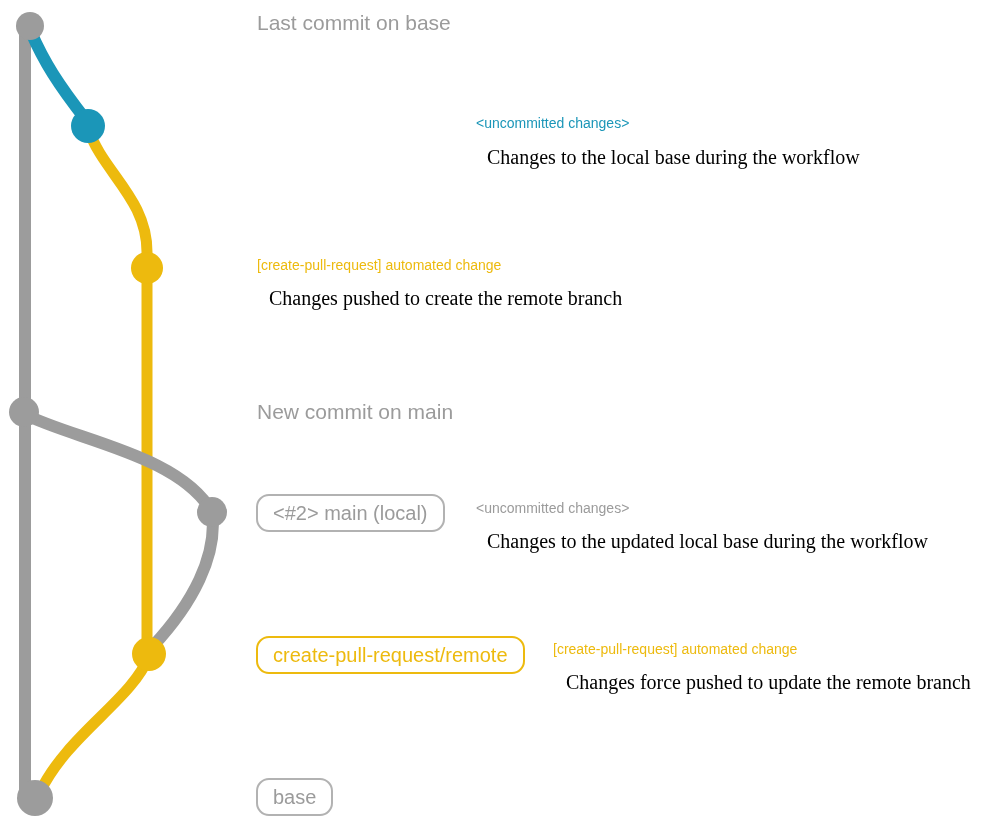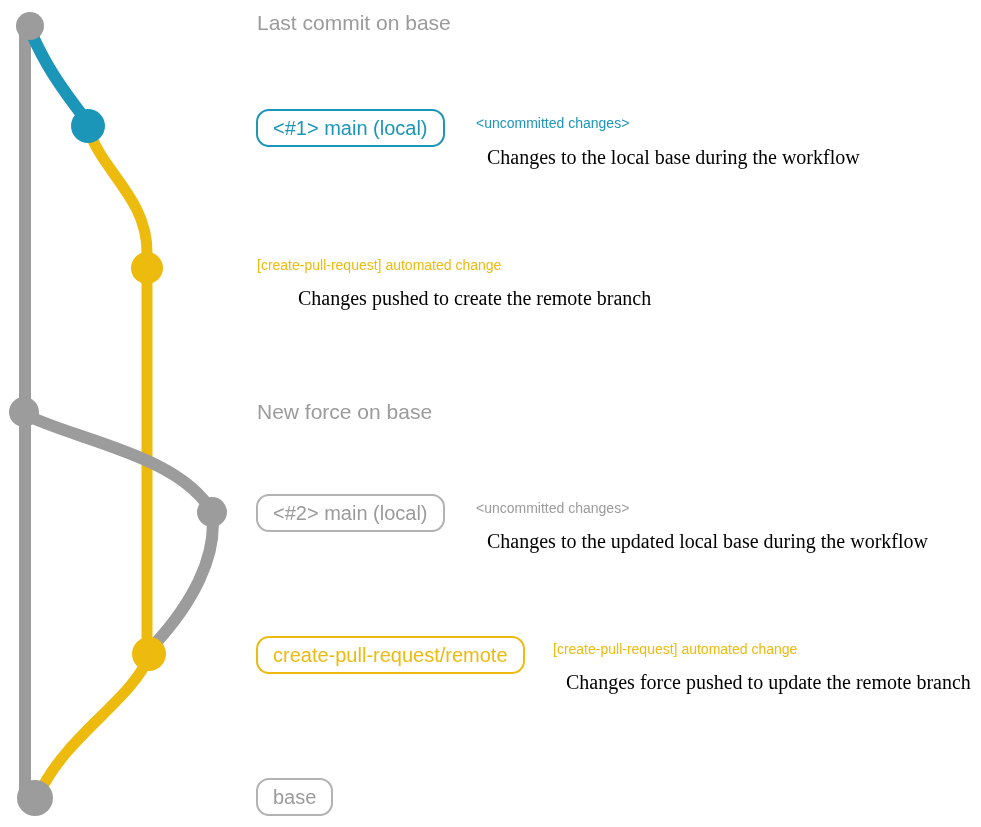--- a/index.html
+++ b/index.html
@@ -68,28 +68,27 @@
     <circle class="dot teal" cx="88" cy="126" r="17"></circle>
     <circle class="dot yellow" cx="147" cy="268" r="16"></circle>
     <circle class="dot gray" cx="24" cy="412" r="15"></circle>
     <circle class="dot gray" cx="212" cy="512" r="15"></circle>
     <circle class="dot yellow" cx="149" cy="654" r="17"></circle>
     <circle class="dot gray" cx="35" cy="798" r="18"></circle>
   </svg>
 
   <div class="note" style="left:257px; top:12px;">Last commit on base</div>
 
-  <div class="badge teal" style="left:256px; top:109px;">&lt;#1&gt; main (local)</div>
   <div class="title teal" style="left:476px; top:116px;">&lt;uncommitted changes&gt;</div>
   <div class="caption" style="left:487px; top:147px;">Changes to the local base during the workflow</div>
 
   <div class="title yellow" style="left:257px; top:258px;">[create-pull-request] automated change</div>
-  <div class="caption" style="left:269px; top:288px;margin-left:29px;">Changes pushed to create the remote branch</div>
+  <div class="caption" style="left:269px; top:288px;">Changes pushed to create the remote branch</div>
 
-  <div class="note" style="left:257px; top:401px;">New force on base</div>
+  <div class="note" style="left:257px; top:401px;">New commit on main</div>
 
   <div class="badge grayb" style="left:256px; top:494px;">&lt;#2&gt; main (local)</div>
   <div class="title gray" style="left:476px; top:501px;">&lt;uncommitted changes&gt;</div>
   <div class="caption" style="left:487px; top:531px;">Changes to the updated local base during the workflow</div>
 
   <div class="badge yellow" style="left:256px; top:636px;">create-pull-request/remote</div>
   <div class="title yellow" style="left:553px; top:642px;">[create-pull-request] automated change</div>
   <div class="caption" style="left:566px; top:672px;">Changes force pushed to update the remote branch</div>
 
   <div class="badge grayb" style="left:256px; top:778px;">base</div>

